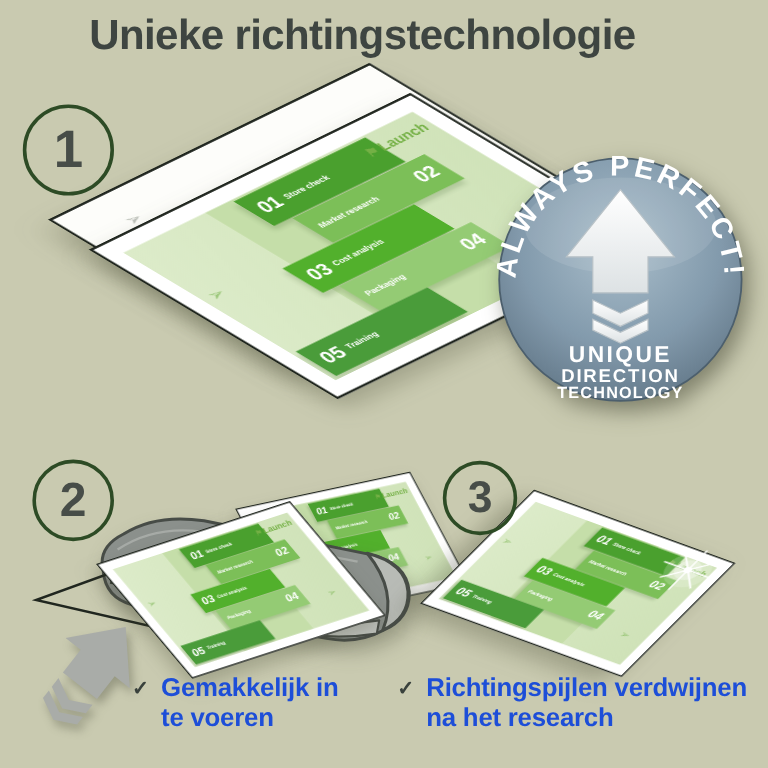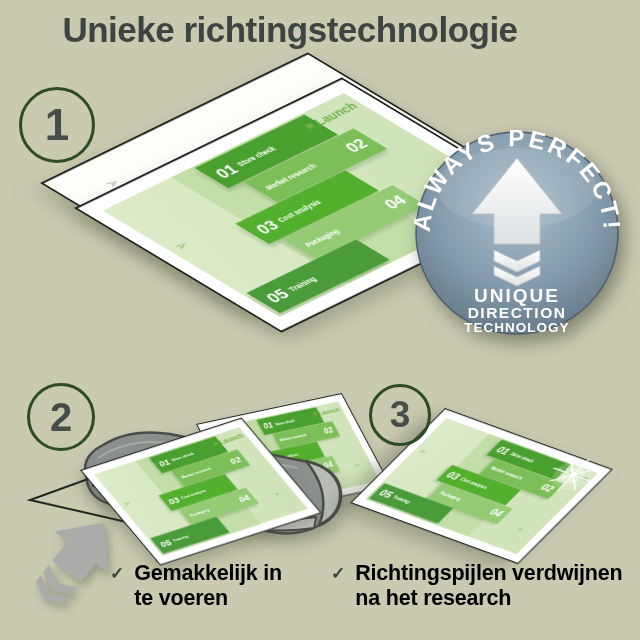--- a/index.html
+++ b/index.html
@@ -1,20 +1,20 @@
 <!DOCTYPE html>
 <html><head>
 <meta charset="utf-8">
 <style>
   html,body{margin:0;padding:0;}
   body{width:640px;height:640px;overflow:hidden;background:#c9cab0;
        font-family:"Liberation Sans", sans-serif;position:relative;}
 
   
-  .title{position:absolute;top:10px;left:0;width:580px;text-align:center;
+  .title{position:absolute;top:10px;left:12px;width:580px;text-align:center;
          font-size:35px;font-weight:bold;color:#3e4541;letter-spacing:-0.5px;margin:0;}
 
   
   .marker{position:absolute;border:3px solid #2d4b25;border-radius:50%;
           display:flex;align-items:center;justify-content:center;
           color:#474d48;font-weight:bold;z-index:4;}
   .m1{left:19px;top:87px;width:70px;height:70px;font-size:44px;}
   .m2{left:27px;top:383px;width:62px;height:62px;font-size:40px;}
   .m3{left:369px;top:384px;width:56px;height:56px;font-size:37px;}
 
@@ -73,21 +73,21 @@
            filter:drop-shadow(3px 5px 4px rgba(60,62,45,.35));}
 
   
   .sparkle{position:absolute;right:8px;top:-4px;width:72px;height:72px;}
 
   
   .bullet{position:absolute;display:flex;gap:10px;z-index:5;}
   .b1{left:110px;top:561px;width:205px;}
   .b2{left:331px;top:561px;width:300px;}
   .bullet .mark{font-size:17px;font-weight:900;color:#39413c;padding-top:2px;}
-  .bullet .txt{font-size:21.5px;font-weight:bold;color:#000000;line-height:1.16;
+  .bullet .txt{font-size:21.5px;font-weight:bold;color:#1d4ed8;line-height:1.16;
                letter-spacing:-0.2px;}
   .b1 .txt{width:165px;}
   .b2 .txt{width:272px;}
 
   svg text{font-family:"Liberation Sans",sans-serif;}
 </style>
 </head>
 <body>
 
 <h1 class="title">Unieke richtingstechnologie</h1>

